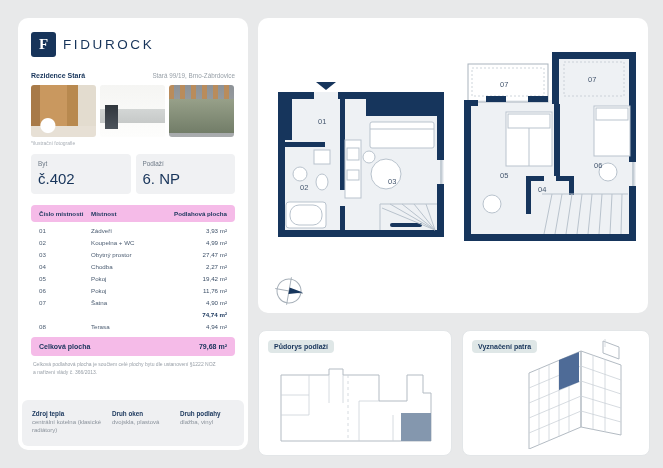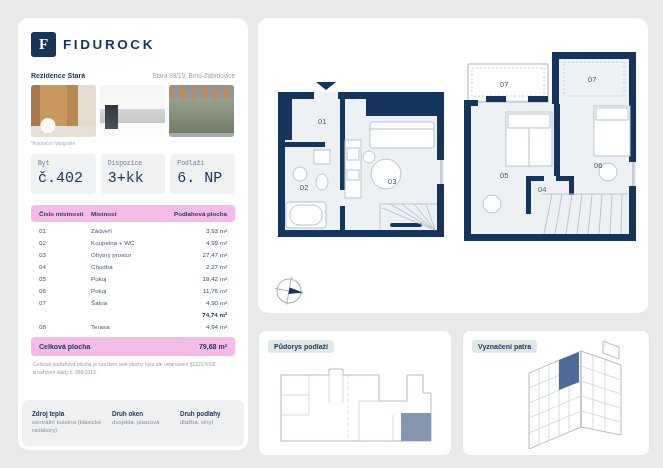--- a/index.html
+++ b/index.html
@@ -9,21 +9,21 @@
     font-family:"Liberation Sans",sans-serif;
     color:#17345a;
   }
   .card{position:absolute;background:#fff;border-radius:10px;}
   
   #card-left{left:18px;top:18px;width:230px;height:432px;}
   .logo-row{display:flex;align-items:center;gap:7px;margin:14px 13px 0;}
   .logo-mark{width:25px;height:25px;background:#17345a;color:#fff;border-radius:3px;
     display:flex;align-items:center;justify-content:center;
     font-family:"Liberation Serif",serif;font-size:15px;font-weight:bold;}
-  .logo-name{font-size:13.5px;font-weight:bold;letter-spacing:2.6px;color:#17345a;}
+  .logo-name{font-size:13.5px;font-weight:normal;letter-spacing:2.6px;color:#17345a;}
   .project-row{display:flex;justify-content:space-between;align-items:baseline;margin:15px 13px 6px;}
   .project-name{font-size:7px;font-weight:bold;color:#17345a;}
   .project-address{font-size:6.3px;color:#98a0a8;}
   .photos{display:flex;gap:4px;margin:0 13px;}
   .photo{width:65px;height:52px;border-radius:3px;background-repeat:no-repeat;}
   .photo-bath{
     background-image:
       radial-gradient(circle at 26% 78%, #ffffff 0 7px, rgba(255,255,255,0) 8px),
       linear-gradient(0deg,#e7e0d5 0 11px, rgba(0,0,0,0) 11px),
       linear-gradient(90deg,#a87a48 0 9px,#c9985f 9px 36px,#b8894f 36px 47px,#e3dccf 47px 100%);}
@@ -36,21 +36,21 @@
     background-position:5px 20px,0 24px,0 0;}
   .photo-terrace{
     background-image:
       repeating-linear-gradient(90deg,#b98c5c 0 5px, rgba(0,0,0,0) 5px 11px),
       linear-gradient(#97a089,#727d68),
       linear-gradient(#8d9297,#a9acae);
     background-size:100% 14px,100% 34px,100% 100%;
     background-position:0 0,0 14px,0 0;}
   .photo-caption{font-size:5px;color:#a9afb6;margin:3px 13px 0;}
   .summary{display:flex;gap:5px;margin:8px 13px 0;}
-  .summary-box{flex:1;background:#f0f1f3;border-radius:4px;padding:6px 7px 7px;font-family:Liberation Mono, monospace;}
+  .summary-box{flex:1;background:#f0f1f3;border-radius:4px;padding:6px 7px 7px;}
   .summary-label{font-size:6.4px;color:#6e7a87;}
   .summary-value{font-size:15px;color:#17345a;margin-top:3px;}
   .table{margin:11px 13px 0;}
   .thead,.trow{display:flex;align-items:center;}
   .thead{background:#f5bbe8;border-radius:4px;padding:5px 8px;font-size:6.2px;font-weight:bold;color:#17345a;}
   .trow{padding:5px 8px 0;font-size:6.2px;color:#4c5d72;}
   .c-no{width:52px;}
   .c-name{flex:1;}
   .c-area{width:54px;text-align:right;}
   .trow .c-area{color:#3d5068;}
@@ -105,24 +105,20 @@
     <div class="photo photo-terrace"></div>
   </div>
   <div class="photo-caption">*ilustrační fotografie</div>
 
   <div class="summary">
     <div class="summary-box">
       <div class="summary-label">Byt</div>
       <div class="summary-value">č.402</div>
     </div>
     <div class="summary-box">
-      <div class="summary-label">Dispozice</div>
-      <div class="summary-value">3+kk</div>
-    </div>
-    <div class="summary-box">
       <div class="summary-label">Podlaží</div>
       <div class="summary-value">6. NP</div>
     </div>
   </div>
 
   <div class="table">
     <div class="thead">
       <span class="c-no">Číslo místnosti</span>
       <span class="c-name">Místnost</span>
       <span class="c-area">Podlahová plocha</span>

